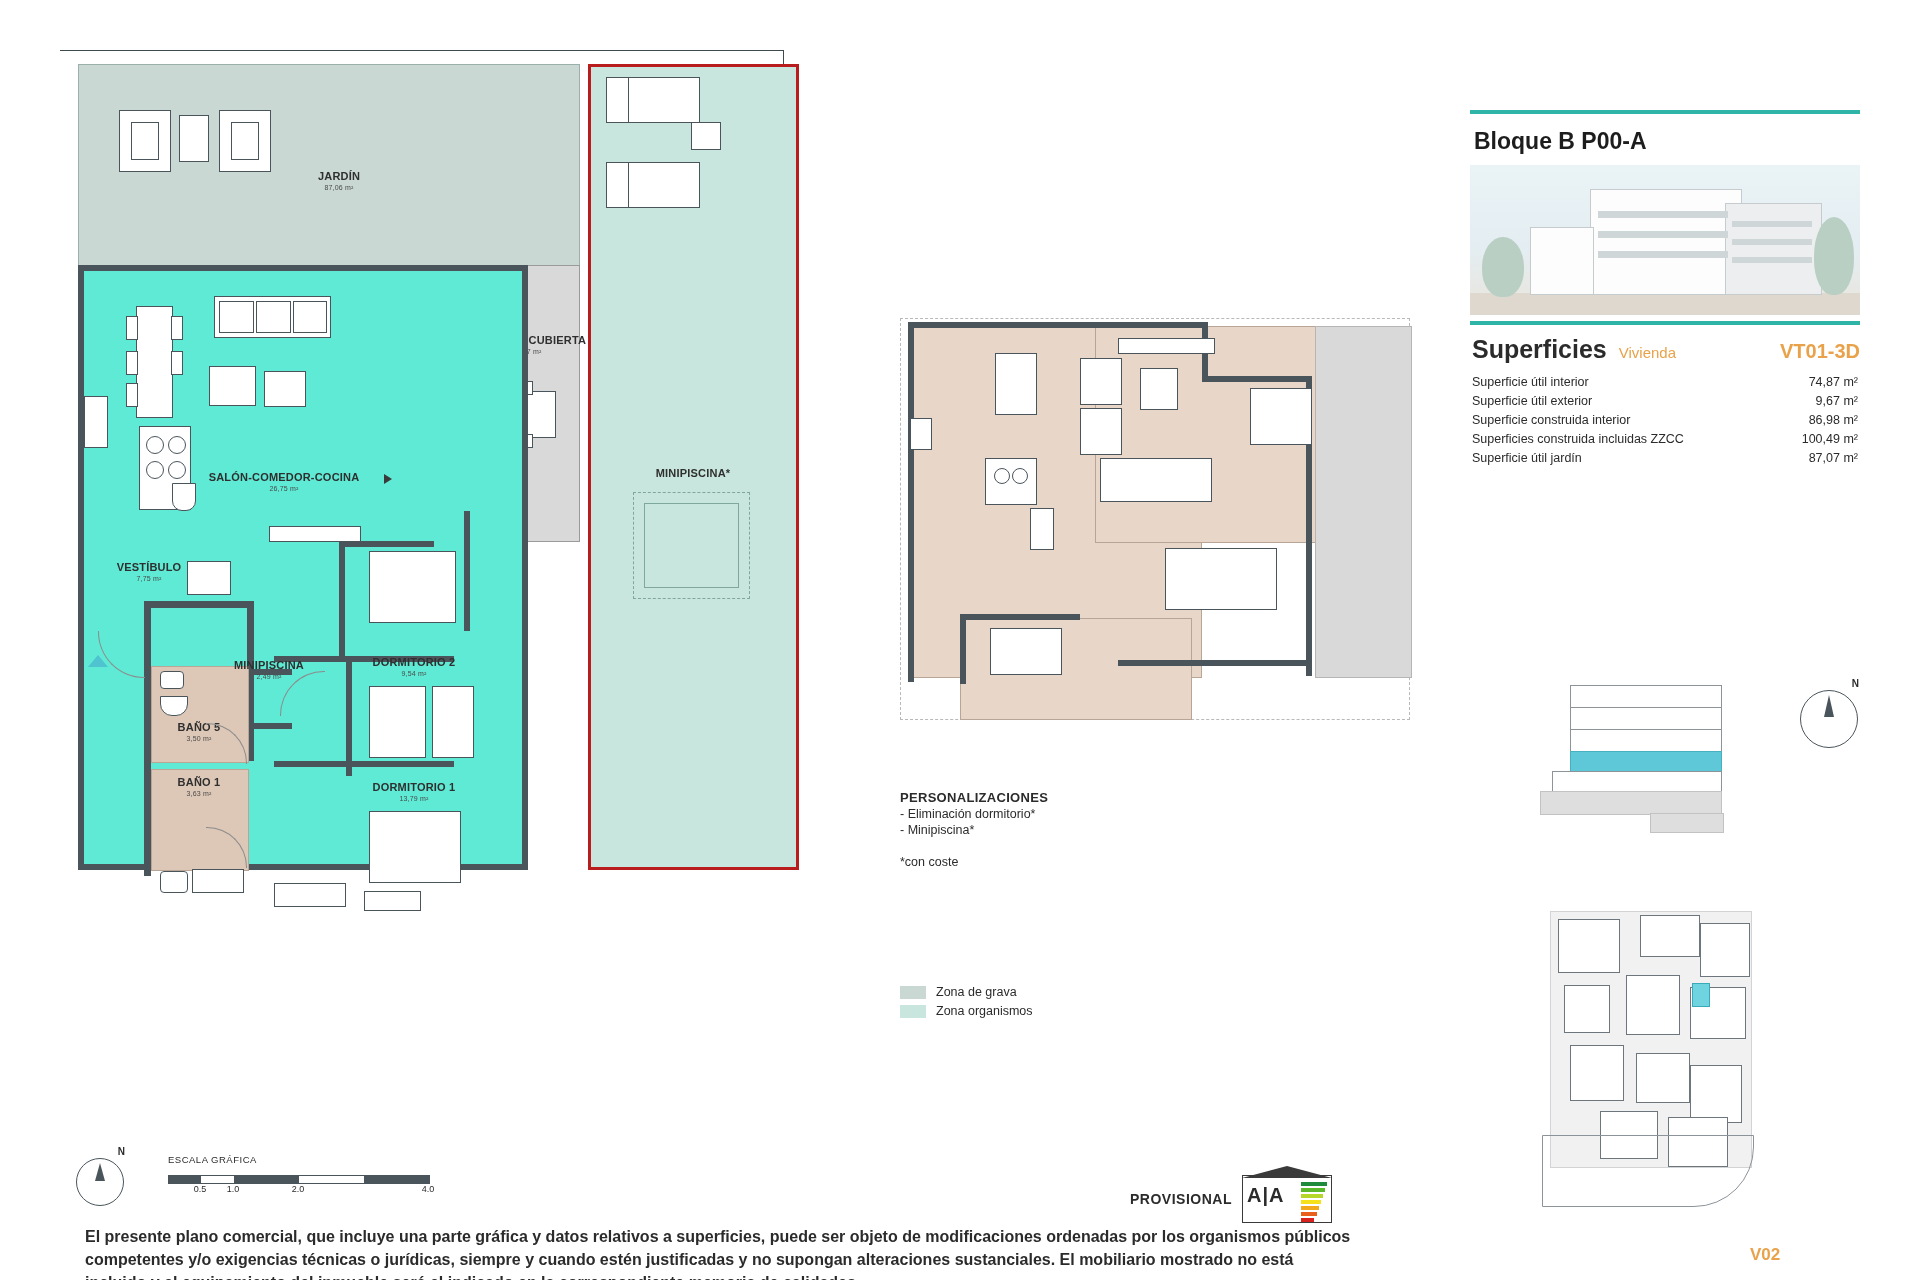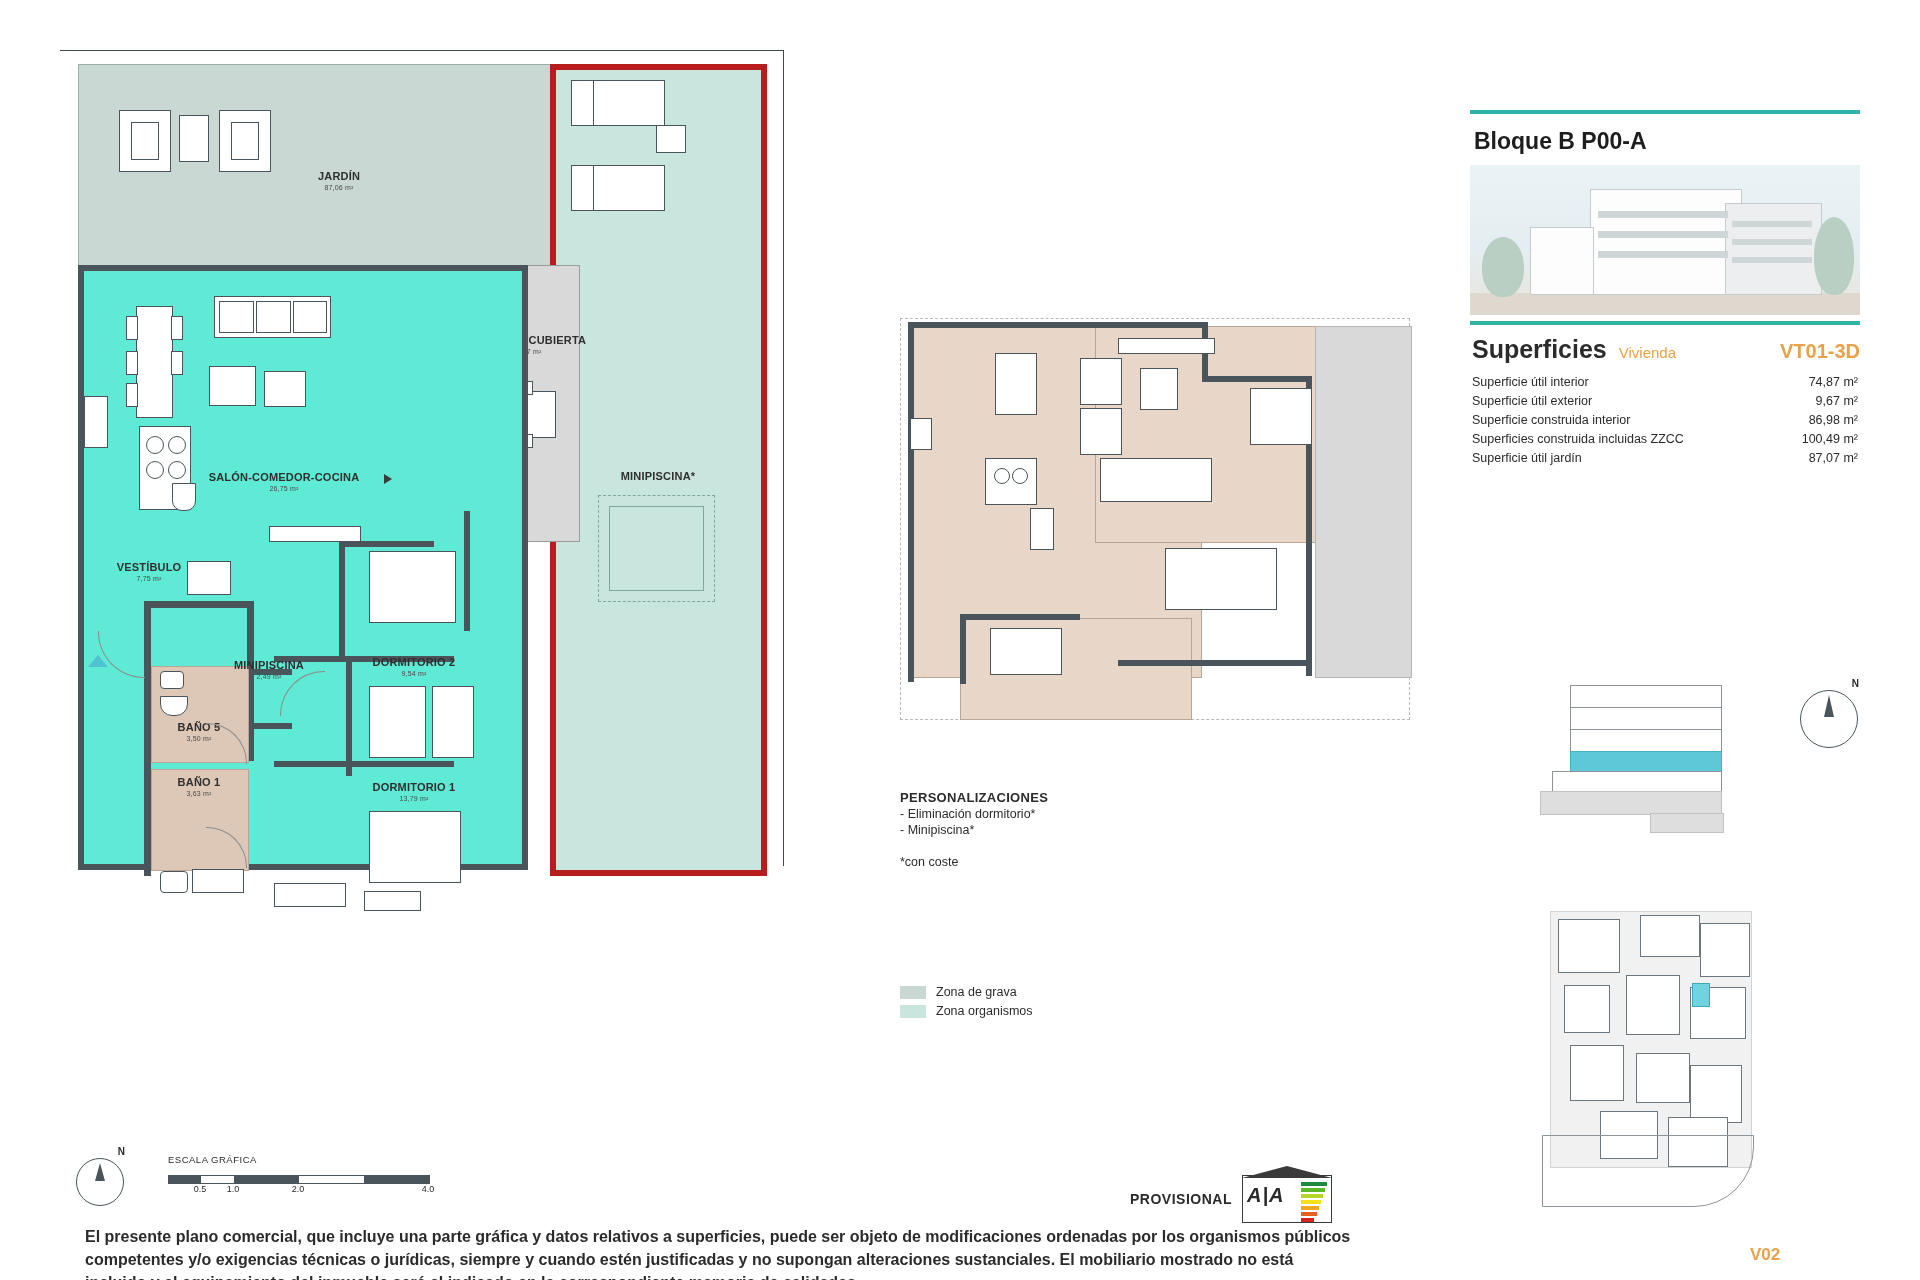--- a/index.html
+++ b/index.html
@@ -19,22 +19,22 @@
   .room-area{font-size:7px;font-weight:normal;display:block;color:#4a4a4a;margin-top:1px;}
 
   
   #plan-left{left:60px;top:50px;width:820px;height:840px;}
 
   .garden{
     position:absolute;left:18px;top:14px;width:500px;height:215px;
     background:#c9d8d2;border:1px solid #9bb0aa;
   }
   .garden-strip{
-    position:absolute;left:490px;top:14px;width:205px;height:800px;
-    background:#c8e6dd;border:6px solid #b91c1c;
+    position:absolute;left:528px;top:14px;width:205px;height:800px;
+    background:#c8e6dd;border:3px solid #b91c1c;
   }
   .outer-line{position:absolute;left:0;top:0;width:723px;height:815px;border:1px solid #3f4a4f;border-bottom:none;border-left:none;}
 
   .interior{
     position:absolute;left:18px;top:215px;width:450px;height:605px;
     background:#5eead4;border:6px solid #4a555b;box-sizing:border-box;
   }
   .terrace{
     position:absolute;left:418px;top:215px;width:100px;height:275px;
     background:#d9d9d9;border:1px solid #9a9a9a;
@@ -106,21 +106,21 @@
   #scale{left:88px;top:1150px;width:460px;height:60px;}
   .scalebar{position:absolute;left:80px;top:25px;width:260px;height:7px;border:1px solid #4a555b;}
   .scalebar div{position:absolute;top:0;height:100%;background:#4a555b;}
   .scale-title{position:absolute;left:80px;top:4px;font-size:9.5px;letter-spacing:.5px;}
   .scale-tick{position:absolute;top:34px;font-size:9px;transform:translateX(-50%);}
 
   #provisional{left:1130px;top:1175px;display:flex;align-items:center;gap:10px;}
   #provisional .word{font-size:14px;font-weight:bold;letter-spacing:.5px;}
   .energy{position:relative;width:88px;height:46px;border:1.5px solid #3a3a3a;background:#fff;}
   .energy .roof{position:absolute;left:-1px;top:-10px;width:0;height:0;border-left:45px solid transparent;border-right:45px solid transparent;border-bottom:12px solid #3a3a3a;}
-  .energy .letters{position:absolute;left:4px;top:8px;font-size:20px;font-weight:bold;letter-spacing:1px;font-style:italic;}
+  .energy .letters{position:absolute;left:4px;top:8px;font-size:20px;font-weight:bold;letter-spacing:1px;}
   .energy .bars{position:absolute;right:4px;top:6px;width:26px;}
   .energy .bars i{display:block;height:4px;margin-bottom:2px;}
 
   #disclaimer{left:85px;top:1225px;width:1270px;font-size:16px;line-height:1.45;font-weight:bold;color:#2b2b2b;}
   #vcode{left:1750px;top:1245px;font-size:17px;font-weight:bold;color:#e9a24a;}
 
   
   .tri{width:0;height:0;border-left:10px solid transparent;border-right:10px solid transparent;border-bottom:12px solid #4fc3cf;}
 </style>
 </head>

